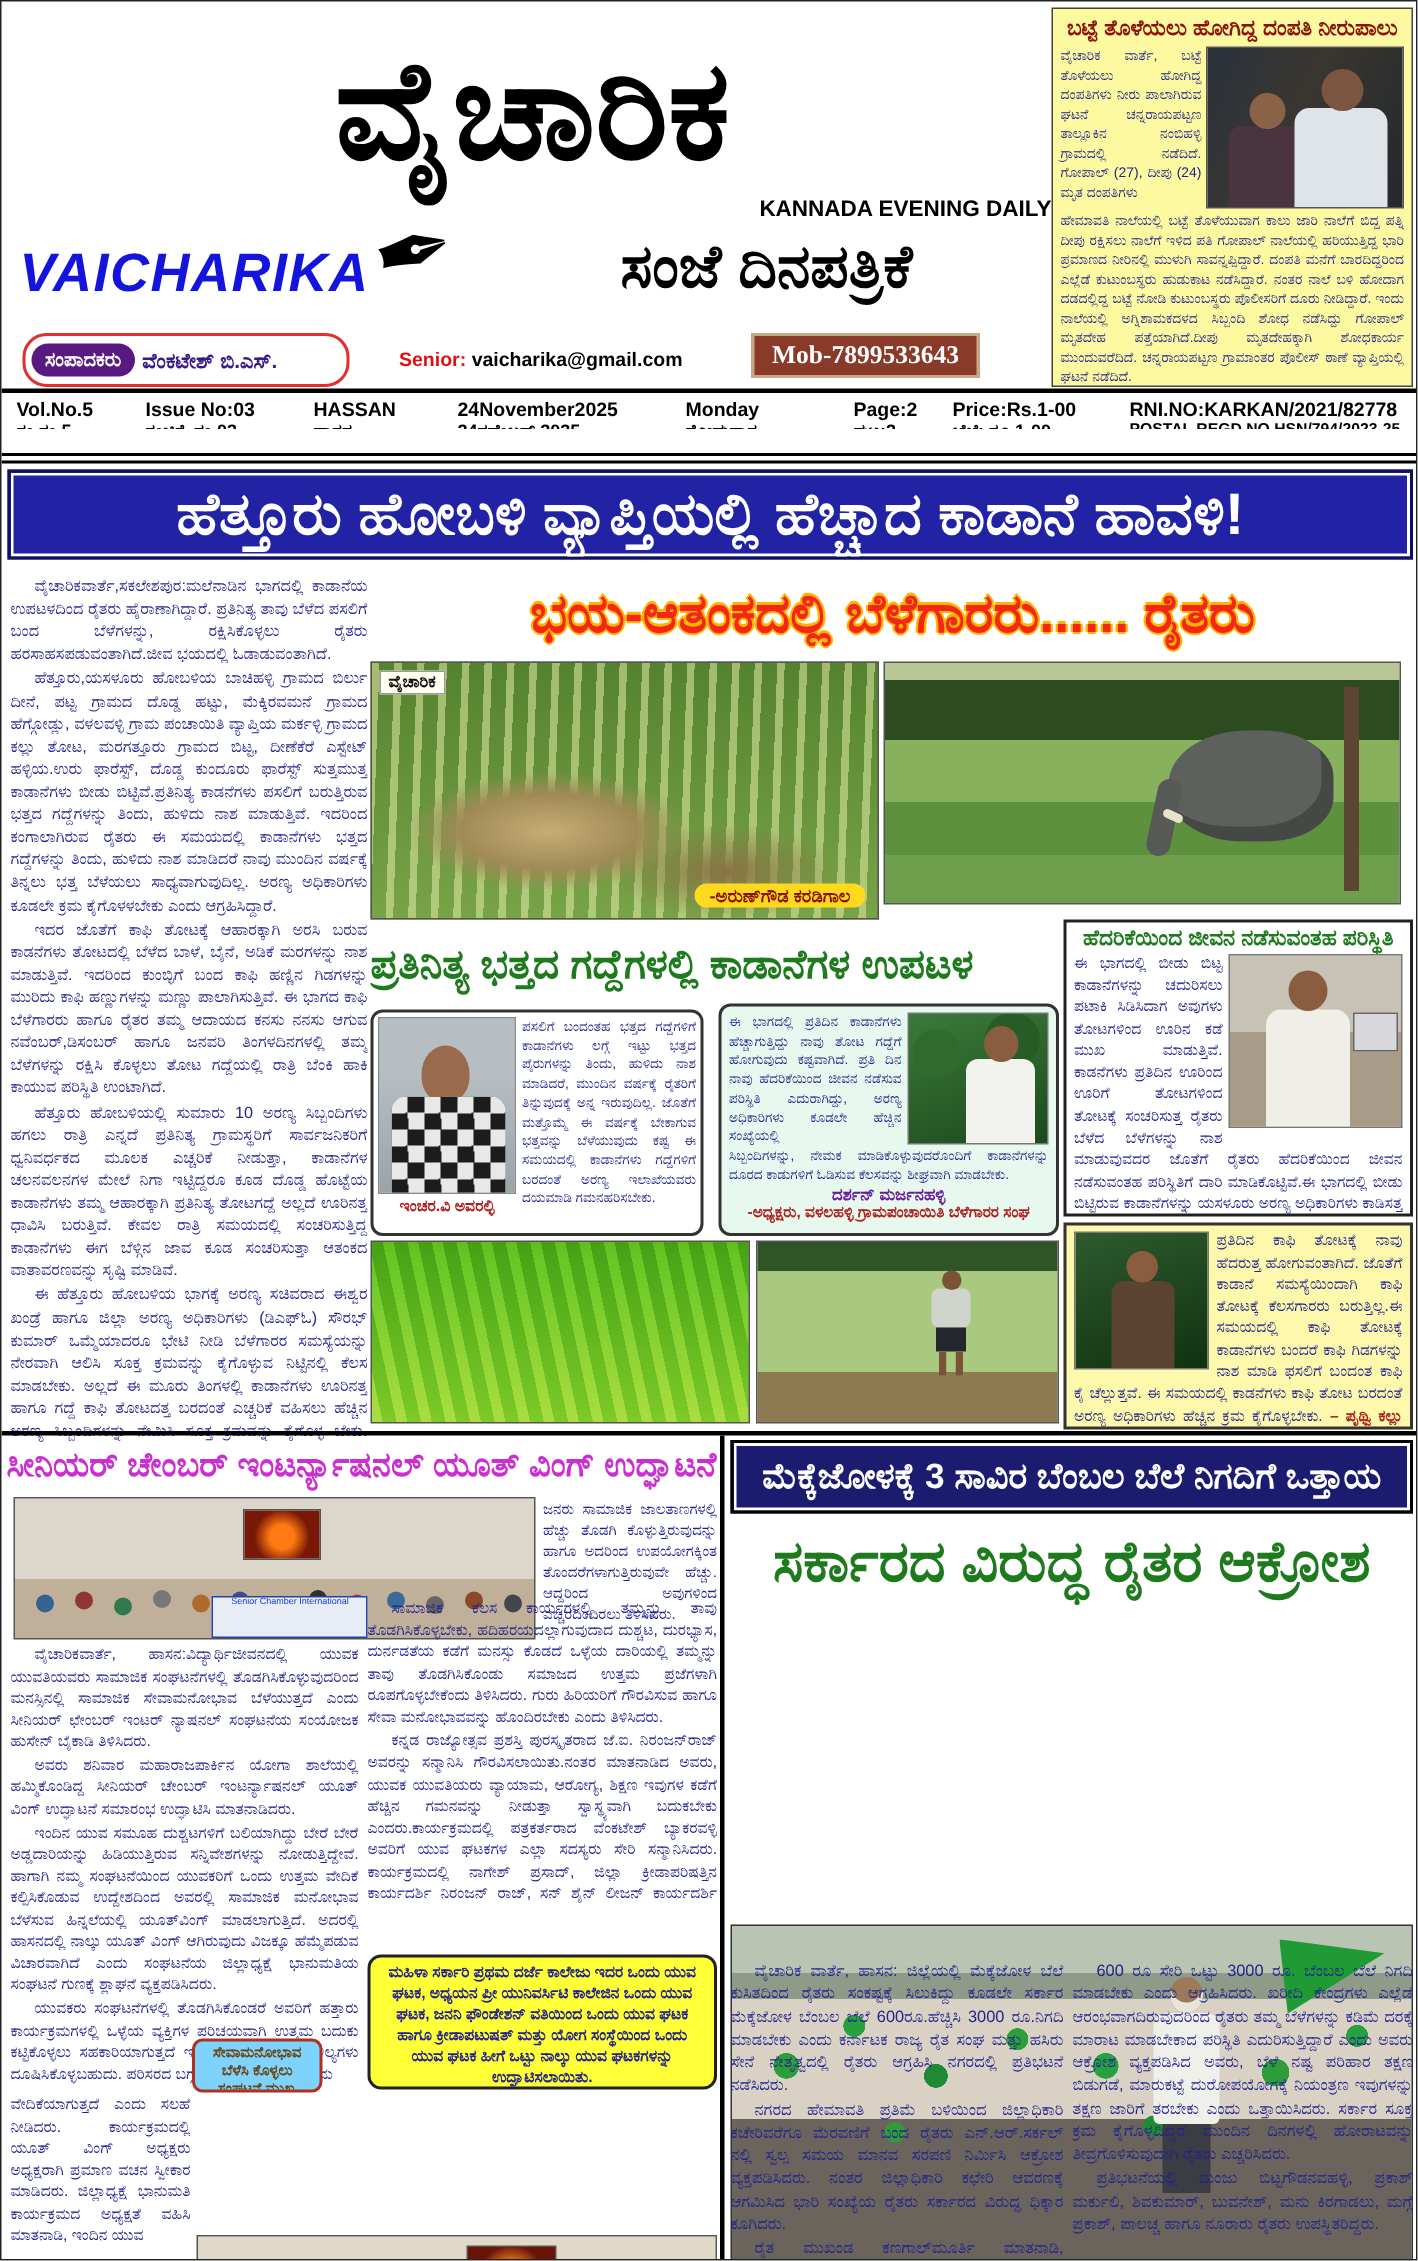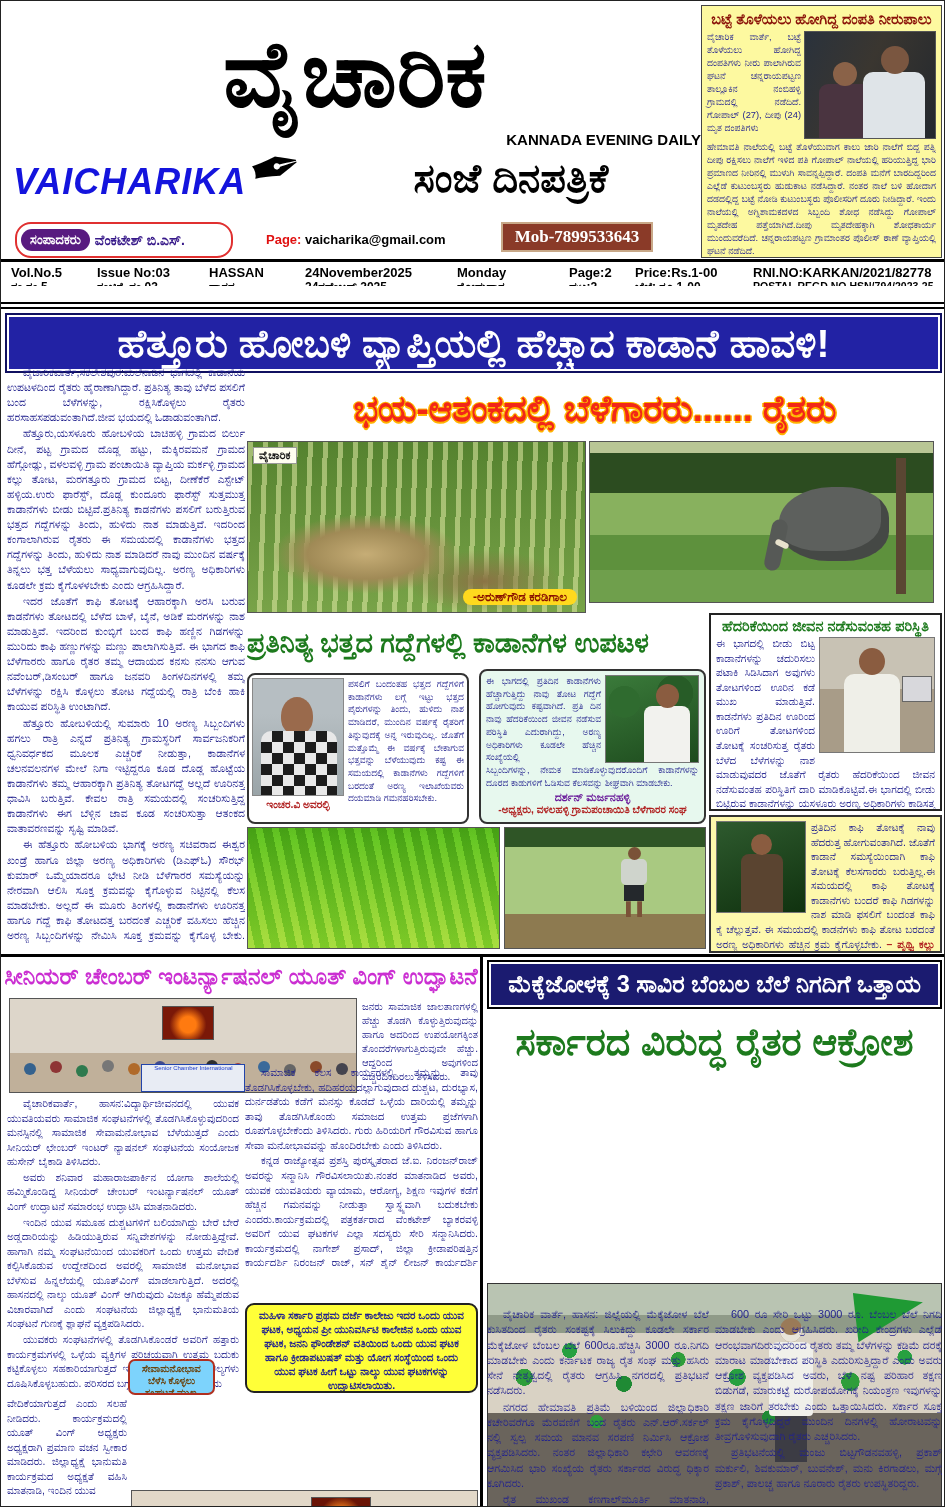--- a/index.html
+++ b/index.html
@@ -50,21 +50,21 @@
   .infobar .en { font-size:13px; font-weight:bold; color:#000; white-space:nowrap;}
   .infobar .knr { font-size:12px; font-weight:bold; color:#000; white-space:nowrap;}
   .infobar .sm { font-size:10.5px; }
 
   
   .mainhead { left:4px; top:312px; width:937px; height:60px; background:#2222a4; border:2px solid #101060;
               box-shadow:inset 0 0 0 2px #fff; color:#fff; font-size:39px; font-weight:bold; text-align:center;
               line-height:58px; overflow:hidden;}
 
   
-  .leftcol { left:6px; top:364px; width:238px; height:578px; font-size:10.8px; overflow:hidden; }
+  .leftcol { left:6px; top:383px; width:238px; height:578px; font-size:10.8px; overflow:hidden; }
   .subhead { left:250px; top:380px; width:688px; height:58px; font-size:36px; font-weight:bold; color:#f22718;
              text-align:center; line-height:56px; overflow:hidden;
              text-shadow:-1.5px 0 #ffb400,1.5px 0 #ffb400,0 -1.5px #ffb400,0 1.5px #ffb400; }
   .photo { overflow:hidden; border:1px solid #555; }
   .photo-paddy { left:246px; top:440px; width:339px; height:172px;
       background-color:#6f9a3e;
       background-image:
         radial-gradient(ellipse 130px 55px at 35% 66%, #c6ad76 0%, #a08a56 45%, rgba(0,0,0,0) 72%),
         radial-gradient(ellipse 110px 45px at 70% 82%, #8a7344 0%, rgba(0,0,0,0) 70%),
         repeating-linear-gradient(92deg, rgba(225,234,165,.55) 0 5px, rgba(0,0,0,0) 5px 15px),
@@ -188,21 +188,21 @@
   <div class="abs m-title kn">ವೈಚಾರಿಕ</div>
   <div class="abs m-daily">KANNADA EVENING DAILY</div>
   <div class="abs m-latin">VAICHARIKA</div>
   <div class="abs m-pen">✒</div>
   <div class="abs m-sub kn">ಸಂಜೆ ದಿನಪತ್ರಿಕೆ</div>
   <div class="abs m-editor">
     <span class="m-editor-label kn">ಸಂಪಾದಕರು</span>
     <span class="m-editor-name kn">ವೆಂಕಟೇಶ್ ಬಿ.ಎಸ್.</span>
   </div>
   <div class="abs m-gmail">
-    <span class="red">Page:</span>
+    <span class="red">Senior:</span>
     <span>vaicharika@gmail.com</span>
   </div>
   <div class="abs m-mob">Mob-7899533643</div>
 
   <div class="abs drown body-txt kn">
     <h2>ಬಟ್ಟೆ ತೊಳೆಯಲು ಹೋಗಿದ್ದ ದಂಪತಿ ನೀರುಪಾಲು</h2>
     <div class="row">
       <div class="lead">ವೈಚಾರಿಕ ವಾರ್ತೆ, ಬಟ್ಟೆ ತೊಳೆಯಲು ಹೋಗಿದ್ದ ದಂಪತಿಗಳು ನೀರು ಪಾಲಾಗಿರುವ ಘಟನೆ ಚನ್ನರಾಯಪಟ್ಟಣ ತಾಲ್ಲೂಕಿನ ನಂಬಿಹಳ್ಳಿ ಗ್ರಾಮದಲ್ಲಿ ನಡೆದಿದೆ. ಗೋಪಾಲ್ (27), ದೀಪು (24) ಮೃತ ದಂಪತಿಗಳು</div>
       <div class="photo">
         <div class="ph-woman"></div>

